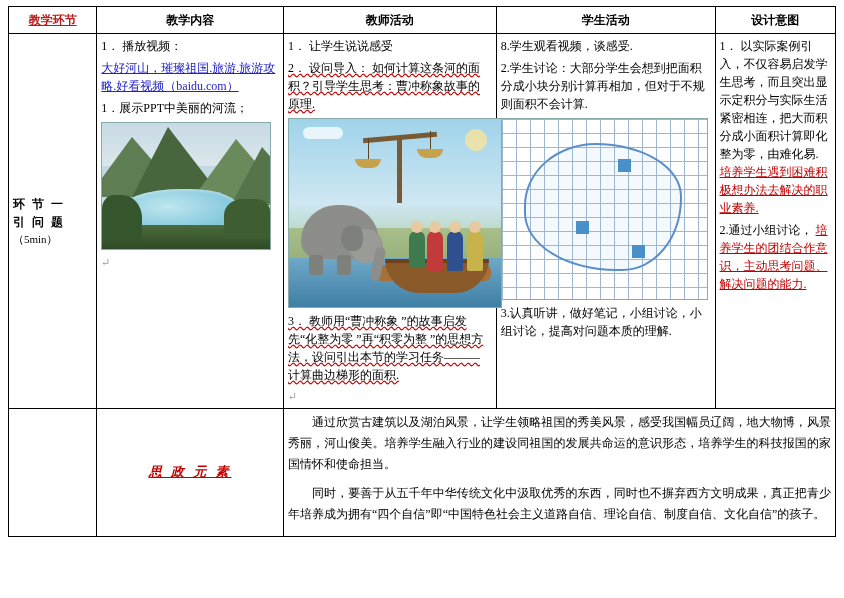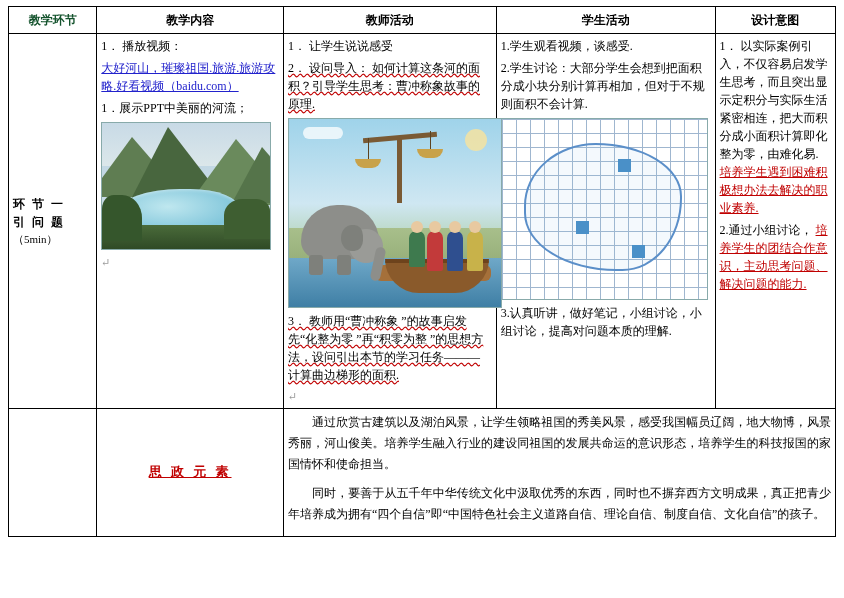--- a/index.html
+++ b/index.html
@@ -40,21 +40,21 @@
     padding: 5px 8px !important;
     letter-spacing: 0.5px;
   }
   .hdr {
     text-align: center;
     font-weight: bold;
     font-size: 13px;
     padding: 4px 2px !important;
     vertical-align: middle !important;
   }
-  .hdr-red { color: #14532d; }
+  .hdr-red { color: #b91c1c; text-decoration: underline; }
   .col1 { width: 88px; }
   .col2 { width: 186px; }
   .col3 { width: 212px; }
   .col4 { width: 218px; }
   .col5 { width: 120px; }
 
   .stage-cell {
     text-align: left;
     vertical-align: middle !important;
     font-weight: bold;
@@ -239,20 +239,21 @@
   .pic-grid .sq {
     position:absolute; width:13px; height:13px; background:#4a90c8;
   }
   .pic-grid .s1 { left:116px; top:40px; }
   .pic-grid .s2 { left:74px; top:102px; }
   .pic-grid .s3 { left:130px; top:126px; }
 
   .sz-cell {
     text-align: center;
     vertical-align: middle !important;
+    font-style: italic;
   }
   .sz-label {
     font-weight: bold;
     font-size: 13px;
     color: #c00000;
     letter-spacing: 3px;
     text-decoration: underline;
   }
   .sz-body p {
     margin: 0 0 8px 0;
@@ -342,21 +343,21 @@
             <div class="person p3"></div>
             <div class="head h3"></div>
           </div>
           <div class="li">
             <span class="wavy">3． 教师用“曹冲称象 ”的故事启发先“化整为零 ”再“积零为整 ”的思想方法，设问引出本节的学习任务———计算曲边梯形的面积.</span>
           </div>
           <div class="pilcrow">↵</div>
         </td>
 
         <td>
-          <div class="li">1.学生观看视频，谈感受.</div>
+          <div class="li">8.学生观看视频，谈感受.</div>
           <div class="li">2.学生讨论：大部分学生会想到把面积分成小块分别计算再相加，但对于不规则面积不会计算.</div>
           <div class="pic pic-grid">
             <div class="blob"></div>
             <div class="sq s1"></div>
             <div class="sq s2"></div>
             <div class="sq s3"></div>
           </div>
           <div class="li">3.认真听讲，做好笔记，小组讨论，小组讨论，提高对问题本质的理解.</div>
         </td>
 

